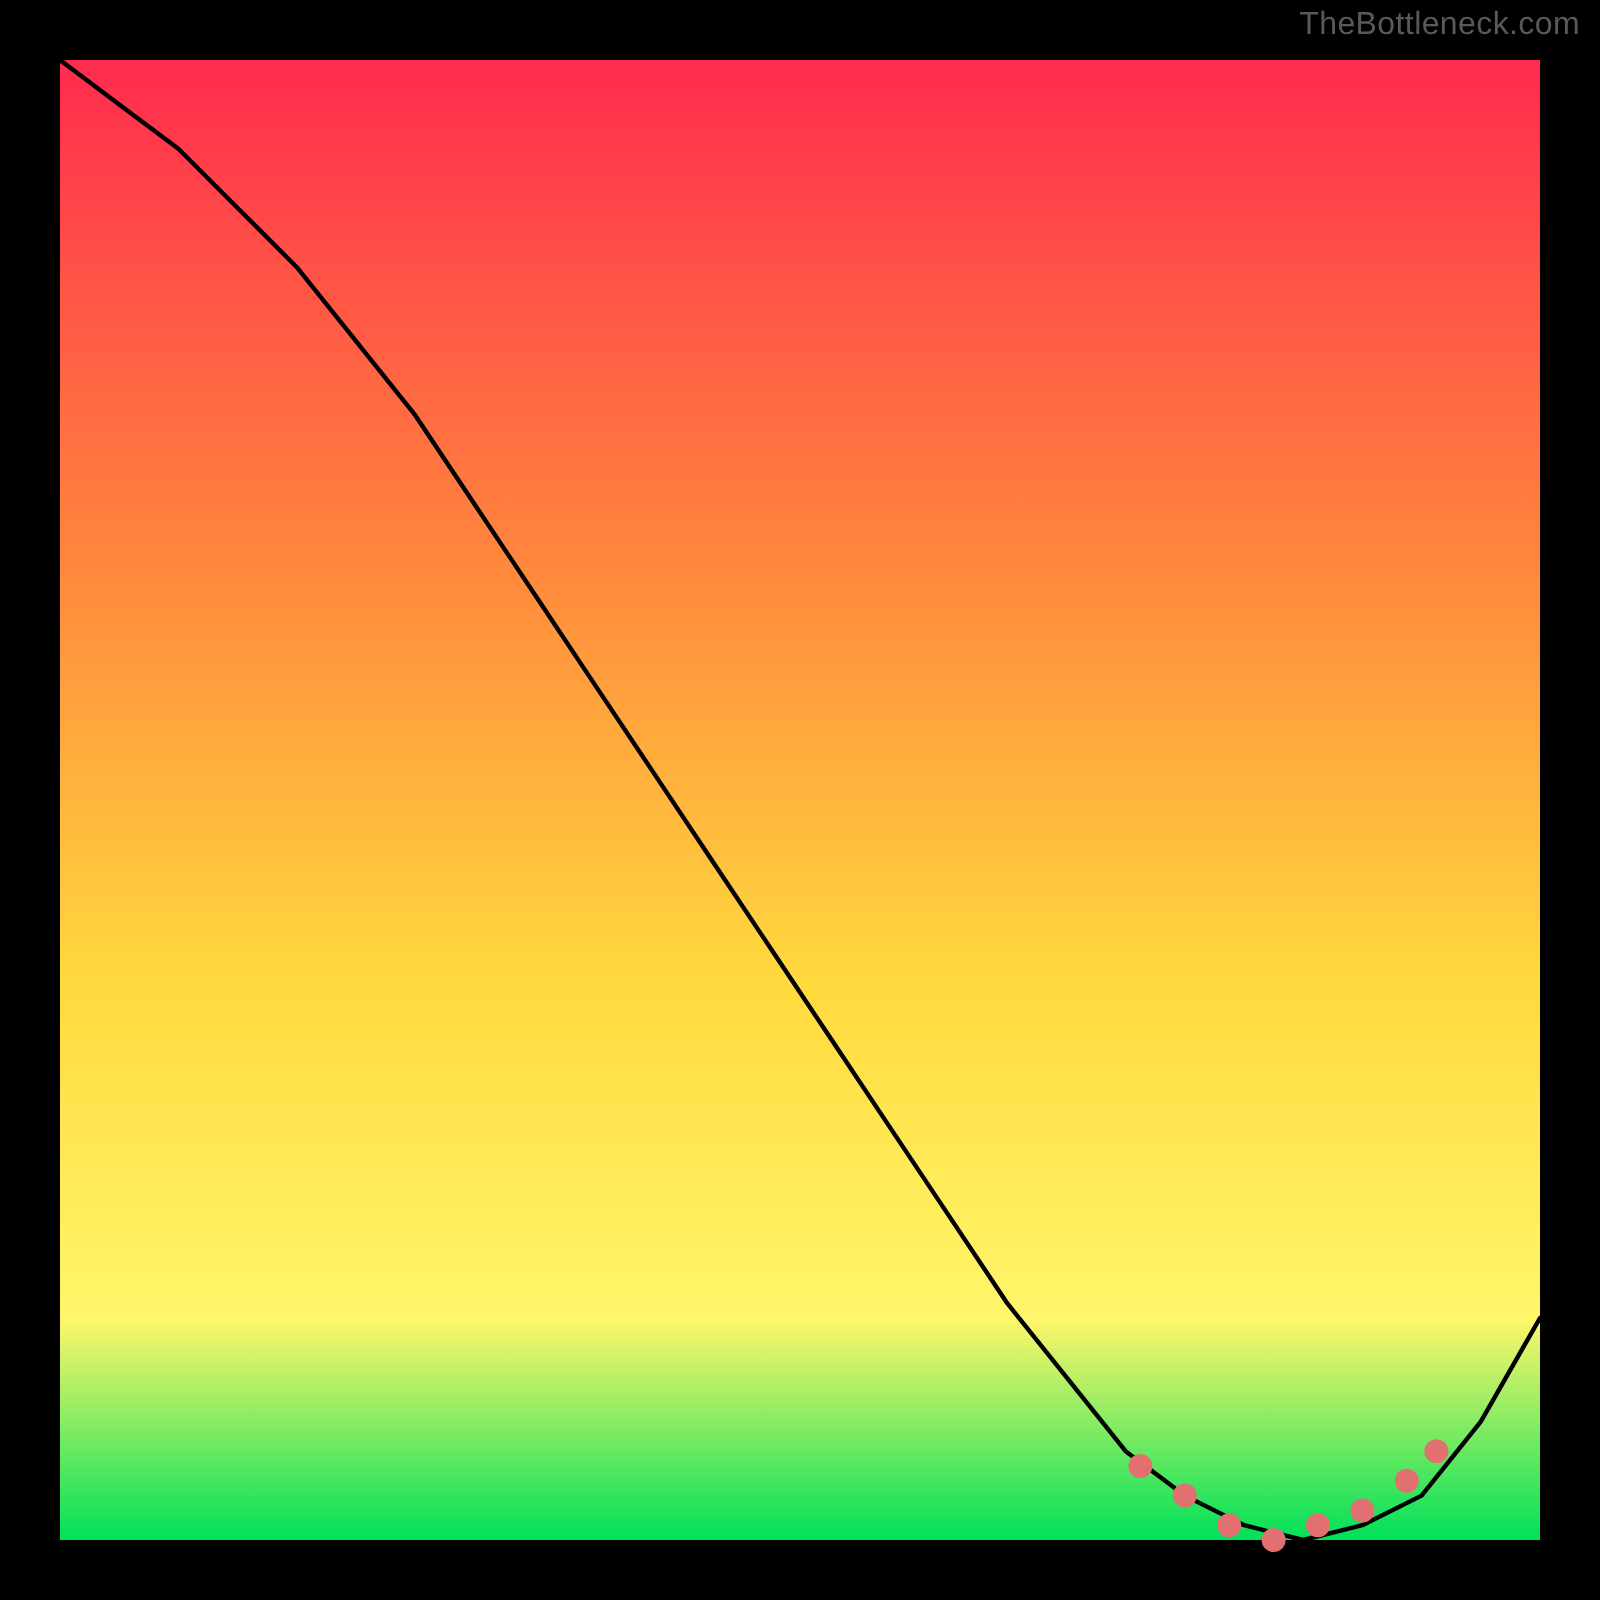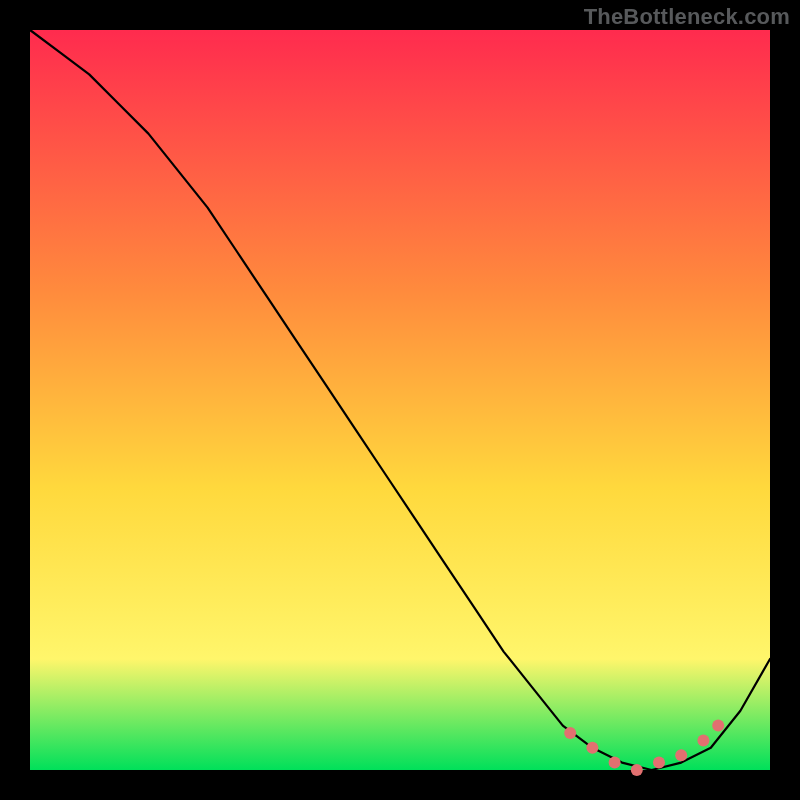--- a/index.html
+++ b/index.html
@@ -15,22 +15,22 @@
     position: relative;
     width: 800px;
     height: 800px;
     background: #000000;
   }
   .watermark {
     position: absolute;
     top: 4px;
     right: 10px;
     color: #57595b;
-    font-size: 22px;
-    font-weight: 700;
+    font-size: 16px;
+    font-weight: 400;
     letter-spacing: 0.2px;
     z-index: 5;
   }
   svg.plot {
     position: absolute;
     top: 0;
     left: 0;
   }
 </style>
 </head>

